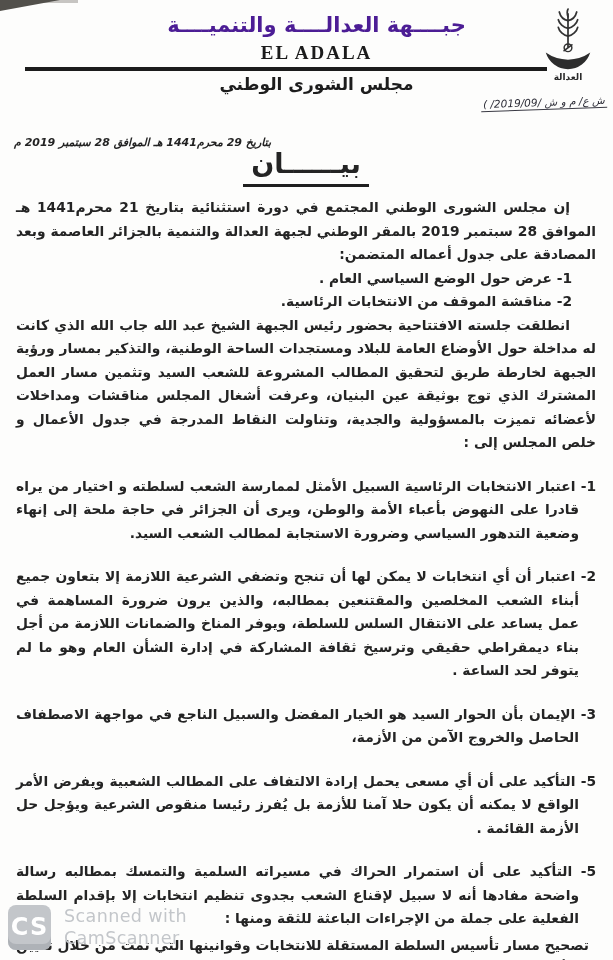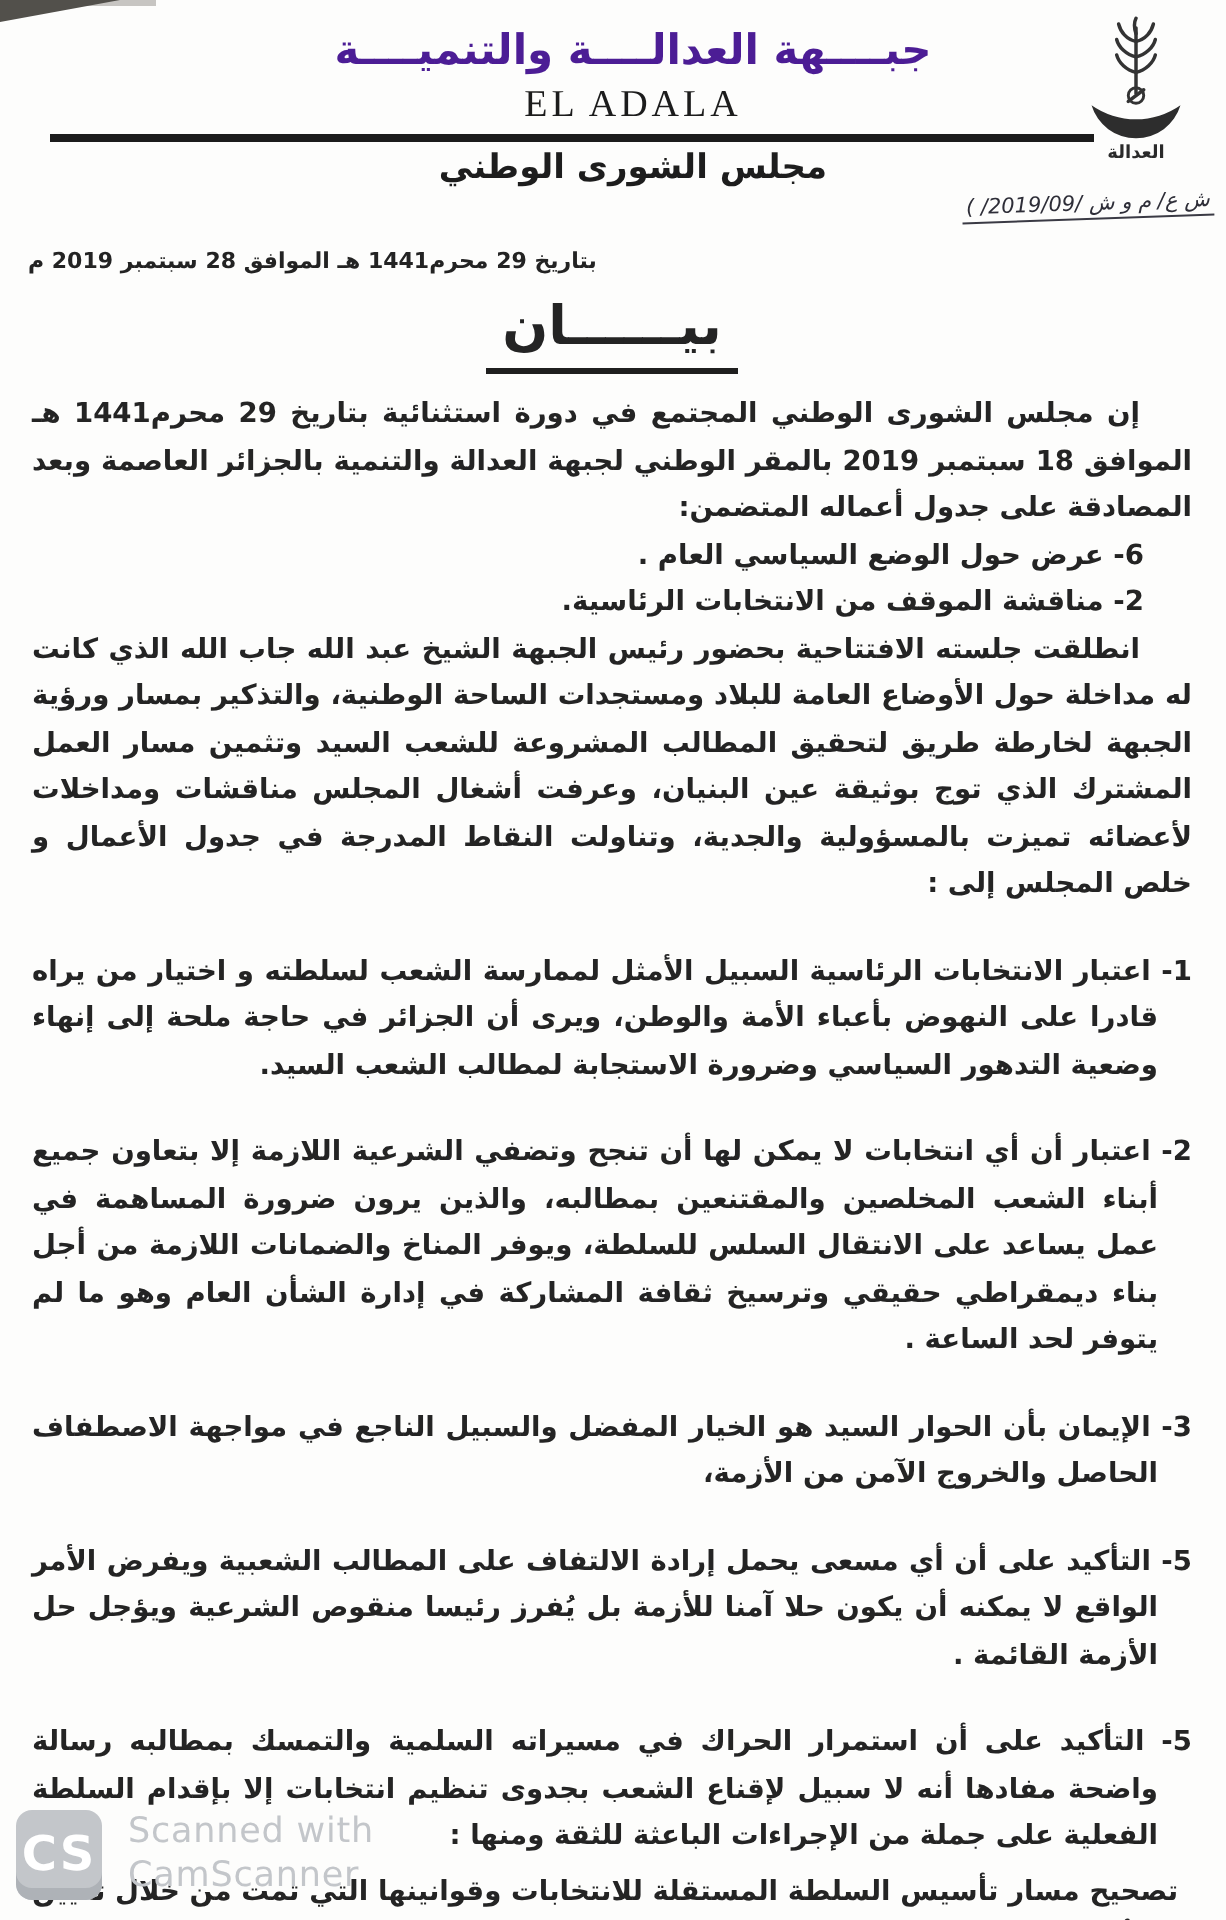--- a/index.html
+++ b/index.html
@@ -25,21 +25,21 @@
   .org-ar{
     position:absolute;top:13px;left:95px;right:75px;
     text-align:center;direction:rtl;
     font-size:21px;font-weight:bold;color:#4c1d95;
     letter-spacing:.5px;
   }
   .org-latin{
     position:absolute;top:42px;left:95px;right:75px;
     text-align:center;
     font-family:"Liberation Serif","DejaVu Serif",serif;
-    font-size:19px;font-weight:normal;letter-spacing:2px;color:#1c1c1c;
+    font-size:19px;font-weight:bold;letter-spacing:2px;color:#1c1c1c;
   }
   .rule{
     position:absolute;top:67px;left:25px;width:522px;height:4px;
     background:#1c1c1c;
   }
   .council{
     position:absolute;top:74px;left:95px;right:75px;
     text-align:center;direction:rtl;
     font-size:17px;font-weight:bold;color:#1d1d1d;
   }
@@ -56,23 +56,24 @@
   .handwritten{
     position:absolute;top:96px;right:6px;
     direction:rtl;font-style:italic;
     font-size:10.5px;color:#2e2e38;
     transform:rotate(-2deg);
     border-bottom:1.5px solid #3a3a44;
     padding:0 2px 1px 2px;
     white-space:nowrap;
   }
   .dateline{
-    position:absolute;top:124px;left:14px;
+    position:absolute;top:136px;left:14px;
     direction:rtl;font-size:11px;font-weight:bold;color:#232323;
     white-space:nowrap;
+    font-style:italic;
   }
   
   main{
     position:absolute;top:146px;left:16px;right:17px;
     direction:rtl;text-align:justify;
     font-size:13.8px;font-weight:bold;line-height:23.5px;
     color:#242424;
   }
   .title{
     text-align:center;margin:0 0 9px 0;
@@ -139,22 +140,22 @@
     <div class="logo-caption">العدالة</div>
   </div>
 
   <div class="handwritten">ش ع/ م و ش /2019/09/ )</div>
 
   <div class="dateline">بتاريخ 29 محرم1441  هـ الموافق 28 سبتمبر 2019 م</div>
 
   <main>
     <h1 class="title"><span>بيــــــان</span></h1>
 
-    <p class="indent">إن مجلس الشورى الوطني المجتمع في دورة استثنائية بتاريخ 29 محرم1441  هـ الموافق 18 سبتمبر 2019 بالمقر الوطني لجبهة العدالة والتنمية بالجزائر العاصمة وبعد المصادقة على جدول أعماله المتضمن:</p>
-    <p class="agenda">6- عرض حول الوضع السياسي العام .</p>
+    <p class="indent">إن مجلس الشورى الوطني المجتمع في دورة استثنائية بتاريخ 21 محرم1441  هـ الموافق 28 سبتمبر 2019 بالمقر الوطني لجبهة العدالة والتنمية بالجزائر العاصمة وبعد المصادقة على جدول أعماله المتضمن:</p>
+    <p class="agenda">1- عرض حول الوضع السياسي العام .</p>
     <p class="agenda">2- مناقشة الموقف من الانتخابات الرئاسية.</p>
     <p class="indent">انطلقت جلسته الافتتاحية بحضور رئيس الجبهة الشيخ عبد الله جاب الله الذي كانت له مداخلة حول الأوضاع العامة للبلاد ومستجدات الساحة الوطنية، والتذكير بمسار ورؤية الجبهة لخارطة طريق لتحقيق المطالب المشروعة للشعب السيد وتثمين مسار العمل المشترك الذي توج بوثيقة عين البنيان، وعرفت أشغال المجلس مناقشات ومداخلات لأعضائه تميزت بالمسؤولية والجدية، وتناولت النقاط المدرجة في جدول الأعمال و خلص المجلس إلى :</p>
 
     <p class="point">1- اعتبار الانتخابات الرئاسية السبيل الأمثل لممارسة الشعب لسلطته و اختيار من يراه قادرا على النهوض بأعباء الأمة والوطن، ويرى أن الجزائر في حاجة ملحة إلى إنهاء وضعية التدهور السياسي وضرورة الاستجابة لمطالب الشعب السيد.</p>
     <p class="point">2- اعتبار أن أي انتخابات لا يمكن لها أن تنجح وتضفي الشرعية اللازمة إلا بتعاون جميع أبناء الشعب المخلصين والمقتنعين بمطالبه، والذين يرون ضرورة المساهمة في عمل يساعد على الانتقال السلس للسلطة، ويوفر المناخ والضمانات اللازمة من أجل بناء ديمقراطي حقيقي وترسيخ ثقافة المشاركة في إدارة الشأن العام وهو ما لم يتوفر لحد الساعة .</p>
     <p class="point">3- الإيمان بأن الحوار السيد هو الخيار المفضل والسبيل الناجع في مواجهة الاصطفاف الحاصل والخروج الآمن من الأزمة،</p>
     <p class="point">5- التأكيد على أن أي مسعى يحمل إرادة الالتفاف على المطالب الشعبية ويفرض الأمر الواقع لا يمكنه أن يكون حلا آمنا للأزمة بل يُفرز رئيسا منقوص الشرعية ويؤجل حل الأزمة القائمة .</p>
     <p class="point">5- التأكيد على أن استمرار الحراك في مسيراته السلمية والتمسك بمطالبه رسالة واضحة مفادها أنه لا سبيل لإقناع الشعب بجدوى تنظيم انتخابات إلا بإقدام السلطة الفعلية على جملة من الإجراءات الباعثة للثقة ومنها :</p>
 
     <p class="bullet"><span class="check">✓</span><span>تصحيح مسار تأسيس السلطة المستقلة للانتخابات وقوانينها التي تمت من خلال تعيين أعضائها في زمن قياسي، والذي نال من مصداقية عملها وخاصة ما تعلق برئاسة لجانها على المستوى المحلي والجنوح غير المبرر للتعيين بدل اللجوء إلى آليات الانتخاب على كل المستويات، مما يؤكد أن هذه اللجان متحكم فيها من قبل وزارتي العدل ووزارة الخارجية على مستوى المهجر.</span></p>

